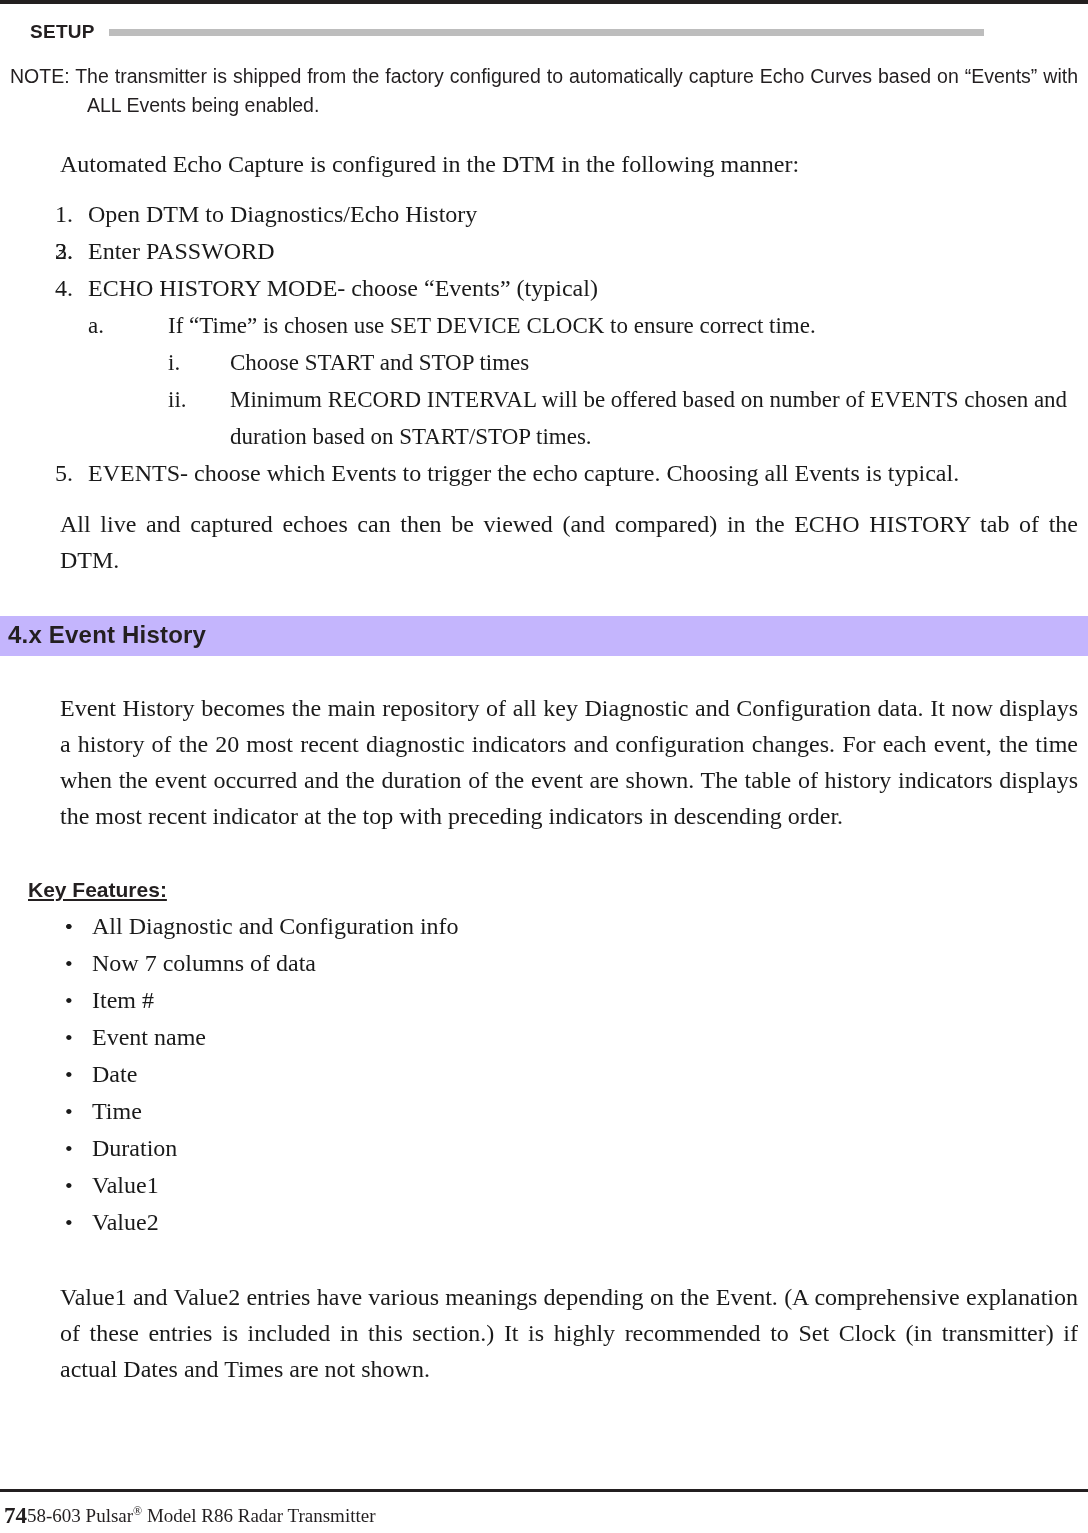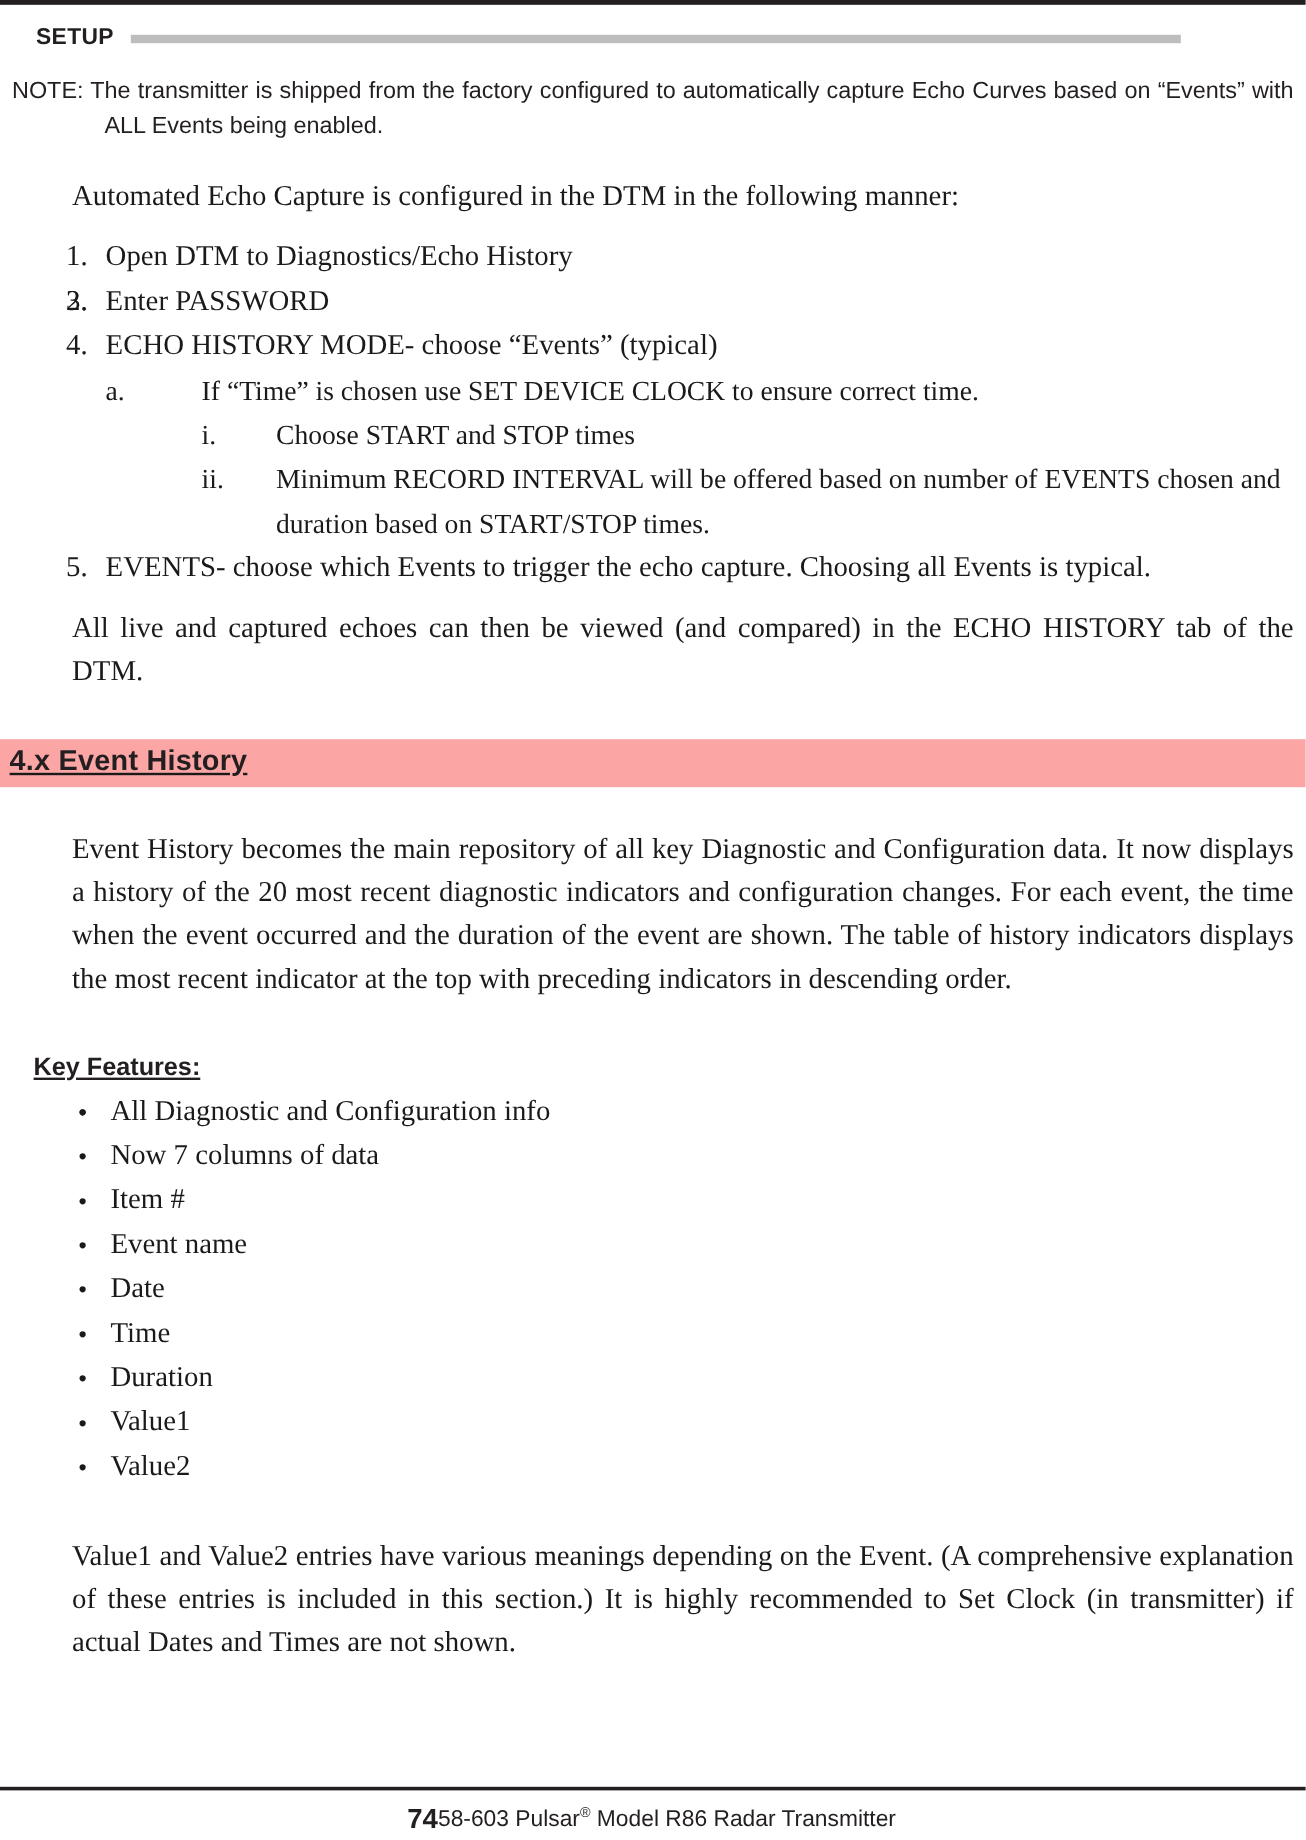--- a/index.html
+++ b/index.html
@@ -152,25 +152,24 @@
     left: -62px;
     width: 50px;
     text-align: left;
     font-size: 23px;
   }
 
   
   .section-bar {
     width: 1088px;
     height: 40px;
-    background: #fca5a5;
+    background: #c4b5fd;
     display: flex;
     align-items: center;
     box-sizing: border-box;
-    text-decoration: underline;
   }
   .section-bar .sec-title {
     font-family: "Liberation Sans", sans-serif;
     font-weight: bold;
     font-size: 24px;
     color: #231f20;
     margin-left: 8px;
     letter-spacing: 0.2px;
     line-height: 1;
     padding-bottom: 3px;
@@ -214,22 +213,22 @@
     background: #231f20;
   }
   .footer {
     position: absolute;
     left: 0;
     top: 1497px;
     width: 1088px;
     height: 36px;
     display: flex;
     align-items: center;
-    justify-content: center;
-    font-family: Liberation Sans, sans-serif;
+    justify-content: flex-start;
+    font-family: Liberation Serif, serif;
     color: #231f20;
   }
   .footer .page-num {
     font-weight: bold;
     font-size: 23px;
     margin-left: 4px;
     line-height: 1;
   }
   .footer .footer-text {
     font-size: 19px;

